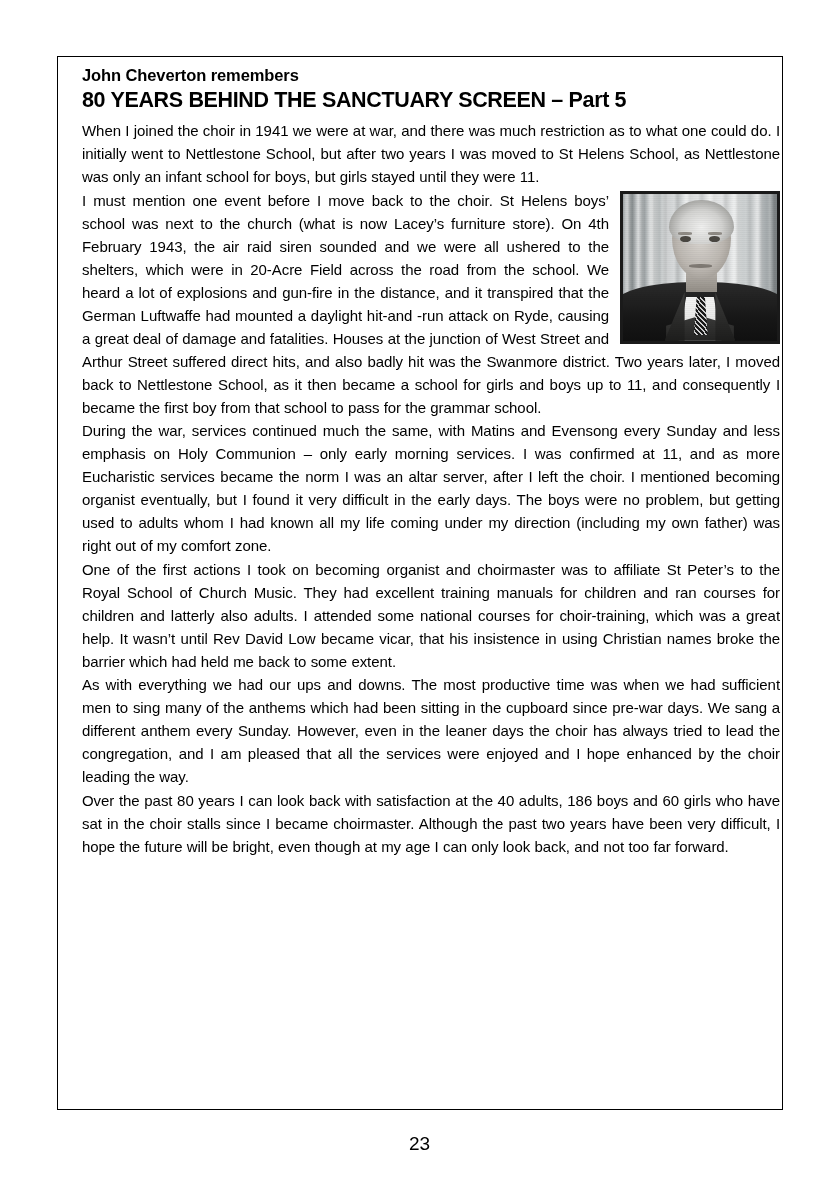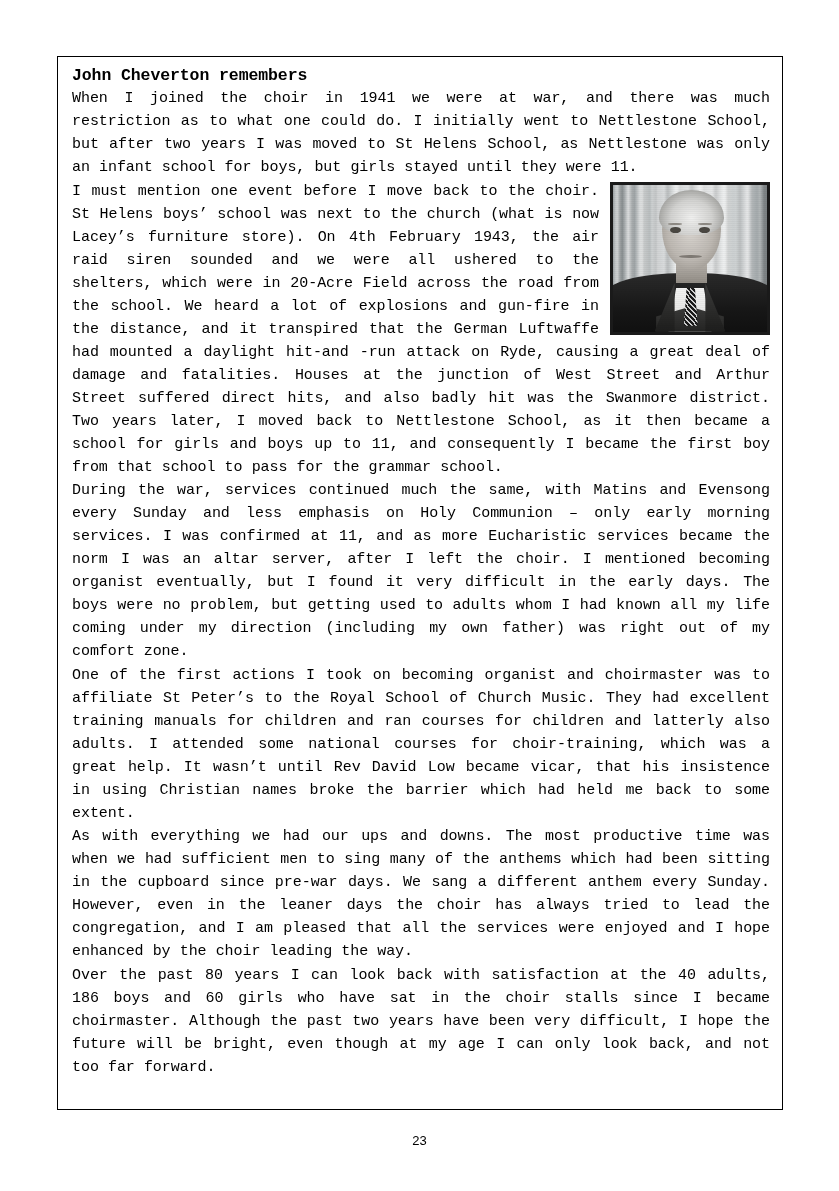--- a/index.html
+++ b/index.html
@@ -31,25 +31,24 @@
     top: 56px;
     width: 726px;
     height: 1054px;
     border: 1.6px solid #000000;
     box-sizing: border-box;
     background: #ffffff;
   }
 
   #article-body {
     position: absolute;
-    left: 14px;
+    left: 24px;
     top: 8px;
     width: 698px;
     box-sizing: border-box;
-    font-family: Liberation Mono, monospace;
   }
 
   
   .byline {
     font-size: 16.5px;
     font-weight: bold;
     letter-spacing: -0.1px;
     line-height: 1.28;
     margin: 0 0 1px 0;
   }
@@ -211,34 +210,35 @@
     opacity: 0.5;
   }
 
   
   #page-number {
     position: absolute;
     left: 0;
     top: 1134px;
     width: 839px;
     text-align: center;
-    font-size: 13px;
+    font-size: 19px;
     line-height: 1;
   }
 </style>
 </head>
 <body>
 
 <div id="page">
 
   <div id="article-frame">
     <div id="article-body">
 
       <div class="byline">John Cheverton remembers</div>
 
+      <div class="headline">80 YEARS BEHIND THE SANCTUARY SCREEN – Part 5</div>
 
       <p class="para">When I joined the choir in 1941 we were at war, and there was much restriction as to what one could do. I initially went to Nettlestone School, but after two years I was moved to St Helens School, as Nettlestone was only an infant school for boys, but girls stayed until they were 11.</p>
 
       <figure id="portrait-figure">
         <div id="portrait-photo">
           <div class="backdrop"></div>
           <div class="blind-lines"></div>
           <div class="suit"></div>
           <div class="shirt"></div>
           <div class="vest"></div>

